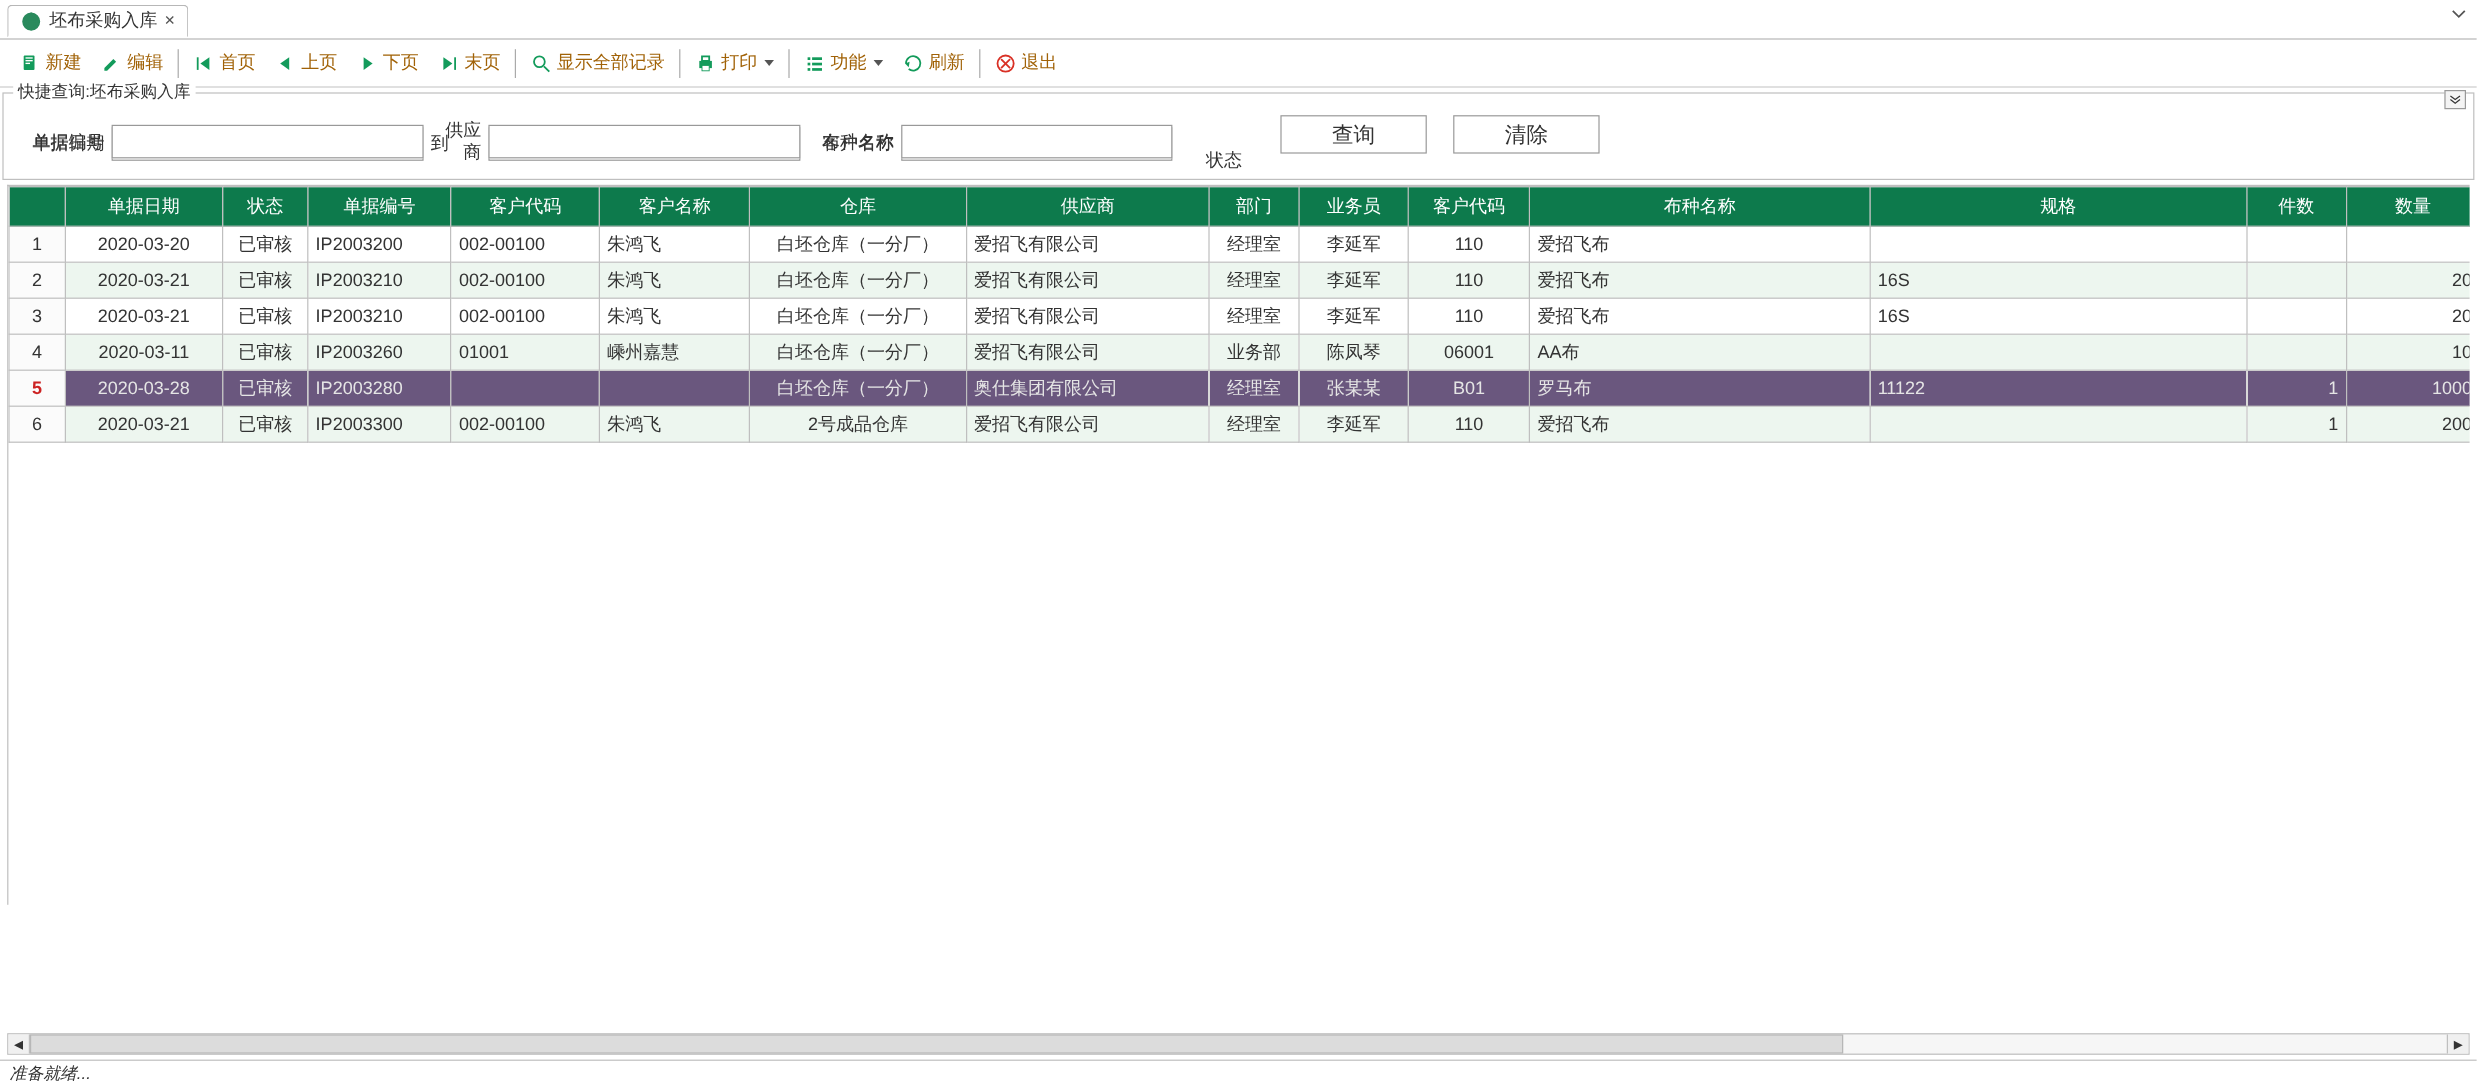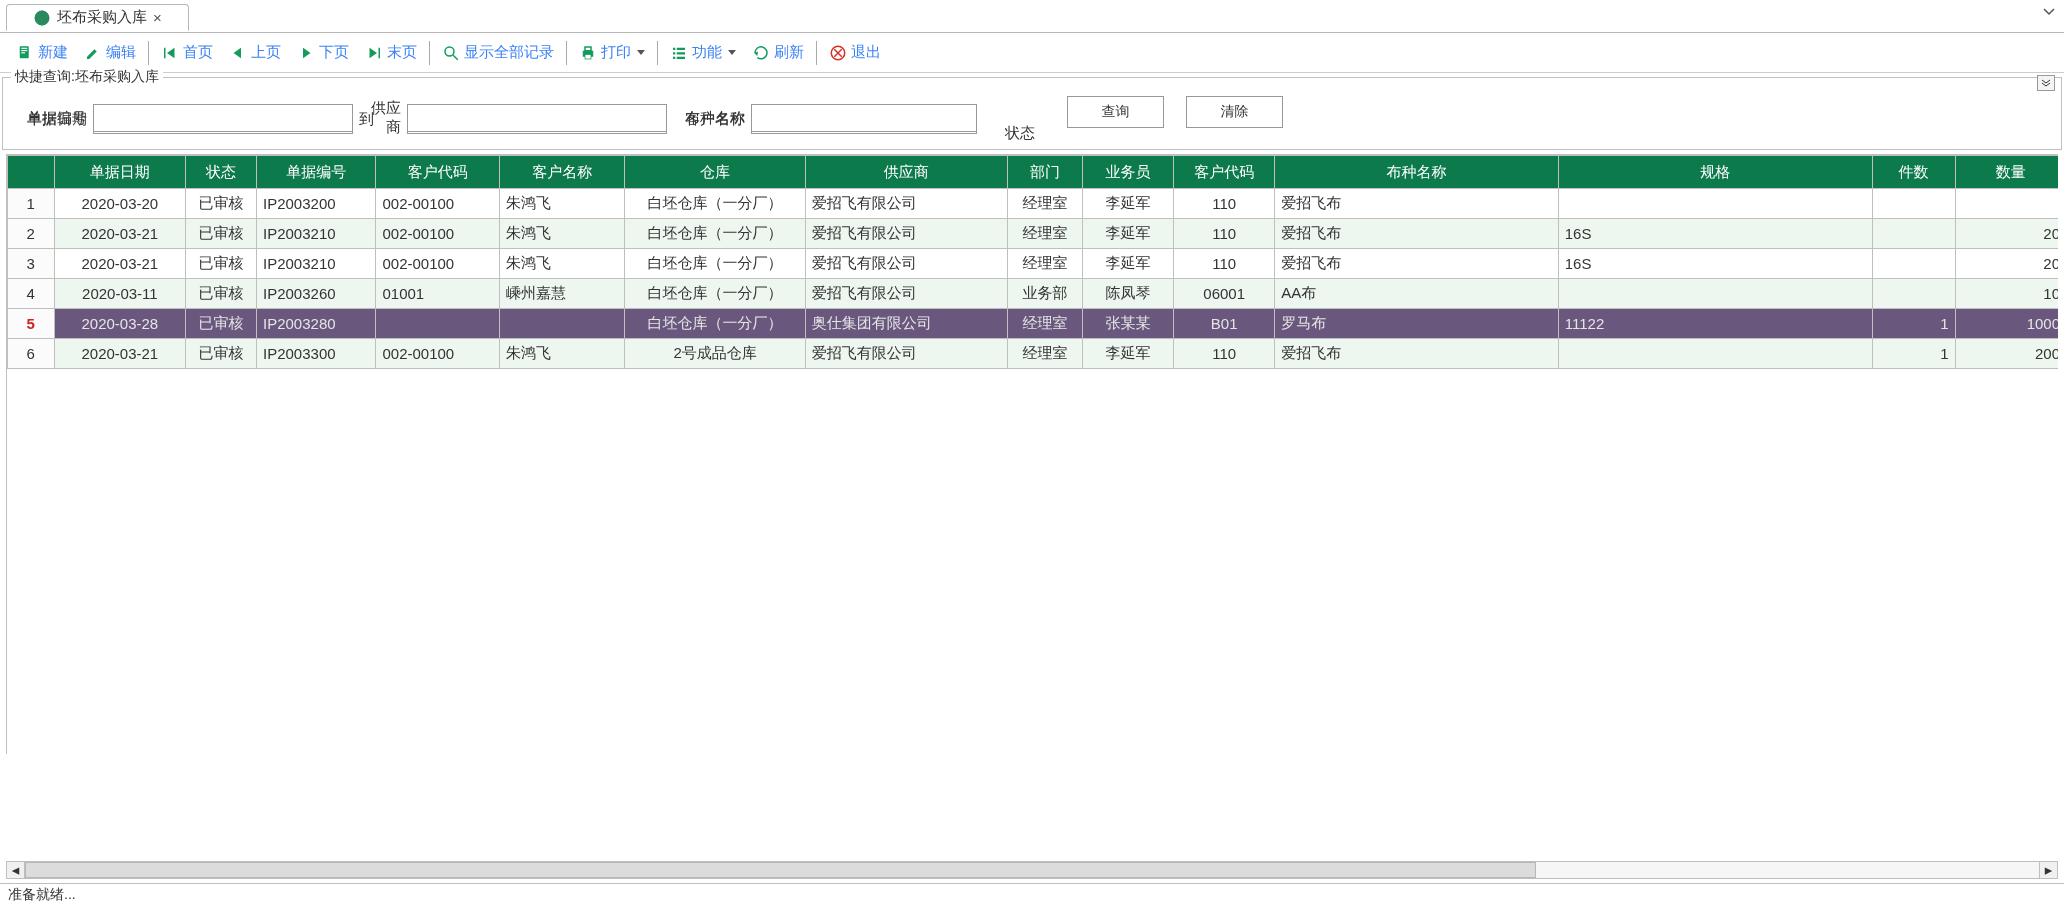--- a/index.html
+++ b/index.html
@@ -18,21 +18,21 @@
     display: flex;
     align-items: center;
     padding: 2px 6px 0 6px;
     border-bottom: 1px solid #b7b7b7;
     height: 33px;
   }
   .tab {
     display: flex;
     align-items: center;
     gap: 6px;
-    padding: 3px 26px;
+    padding: 3px 10px;
     border: 1px solid #b7b7b7;
     border-bottom: 1px solid #fff;
     border-radius: 4px 4px 0 0;
     background: #fff;
     margin-bottom: -1px;
   }
   .globe-icon {
     fill: #2a8a5d;
   }
   .tab-close {
@@ -46,21 +46,21 @@
     padding: 4px 8px;
     border-bottom: 1px solid #ccc;
     height: 40px;
   }
   .tbtn {
     display: flex;
     align-items: center;
     gap: 4px;
     padding: 2px 8px;
     cursor: pointer;
-    color: #3b82f6;
+    color: #a16207;
     border-radius: 3px;
   }
   .tsep {
     width: 1px;
     height: 24px;
     background: #aaa;
     margin: 0 4px;
   }
   .ticon { width: 18px; height: 18px; display: inline-block; }
   .ticon svg { width: 18px; height: 18px; display: block; }
@@ -165,26 +165,26 @@
     border: 1px solid #555;
     border-radius: 50%;
     display:flex; align-items:center; justify-content:center;
     background:#fff;
   }
   .radio-circle.checked::after {
     content:'';
     width: 9px; height:9px; border-radius:50%; background:#333;
   }
   .action-btn {
-    width: 97px;
+    width: 122px;
     height: 32px;
     border: 1px solid #999;
     background: #fff;
     cursor: pointer;
-    font-size: 14px;
+    font-size: 18px;
     color: #333;
   }
   .grid-wrap {
     margin: 4px 6px 0 6px;
     position: relative;
     height: 600px;
     border-left: 1px solid #bfbfbf;
     border-top: 1px solid #bfbfbf;
     overflow: hidden;
   }
@@ -240,20 +240,21 @@
   }
   .status-bar {
     position:absolute;
     left:0; right:0; bottom:0;
     height: 24px;
     border-top:1px solid #bfbfbf;
     padding: 2px 8px;
     font-size: 14px;
     color:#333;
     background:#fff;
+    font-style:italic;
   }
   .tab-overflow {
     position:absolute;
     right: 8px; top: 6px;
     display: flex;
     align-items: center;
     cursor:pointer;
     color:#555;
   }
 </style>

